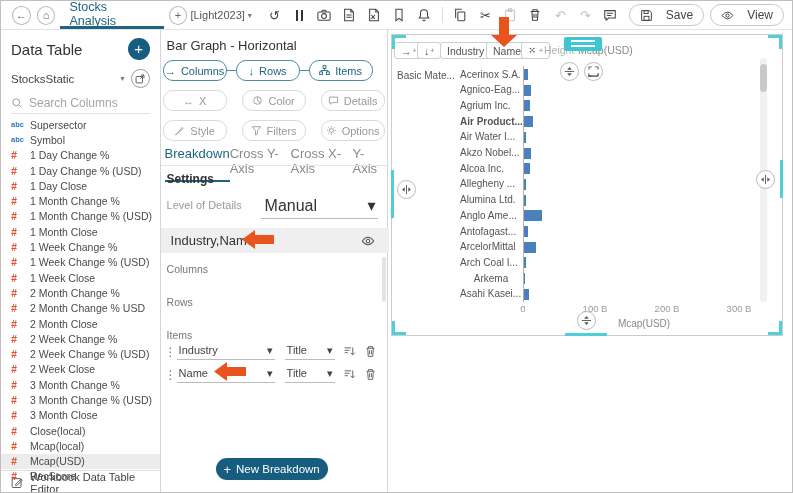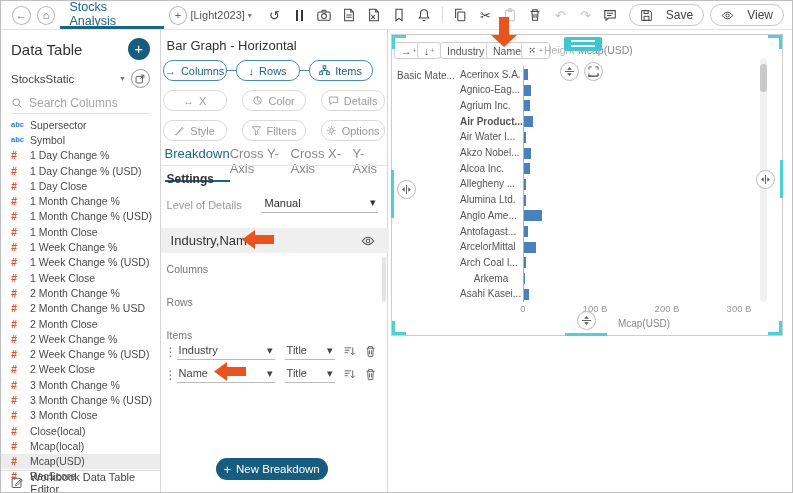--- a/index.html
+++ b/index.html
@@ -73,21 +73,21 @@
   .conn { width:9px; height:1px; background:#4a8bab; }
   .grayrow { left:2px; width:222px; display:flex; justify-content:space-between; }
   .tabs { left:4px; top:116px; width:218px; display:flex; justify-content:space-between; }
   .tabs .tabx { font-size:13px; color:#8a8a8a; padding-bottom:6px; cursor:pointer; }
   .tabs .tabx.on { color:#1d657f; border-bottom:2px solid #1d657f; }
   .tabs-line { left:0; top:135px; width:228px; height:1px; background:#e5e5e5; }
   .settings { left:6px; top:142px; font-size:12px; font-weight:bold; color:#333; }
   .lod-label { left:6px; top:169px; font-size:11px; color:#9a9a9a; }
   .lod-field { left:100px; top:166px; width:117px; border-bottom:1px solid #b9b9b9; display:flex;
     justify-content:space-between; align-items:center; padding:0 2px 3px 4px; cursor:pointer; }
-  .lod-field span { font-size:11px; color:#333; }
+  .lod-field span { font-size:16px; color:#333; }
   .band { left:0; top:198px; width:228px; height:25px; background:#efefef; display:flex; align-items:center; cursor:pointer; }
   .band-label { font-size:13px; color:#333; margin-left:10px; }
   .band svg.eye { position:absolute; right:14px; width:14px; height:14px; stroke:#555; fill:none; stroke-width:1.2; }
   .sec-label { left:6px; font-size:10.5px; color:#777; }
   #items-rows { left:4px; top:310px; width:220px; }
   .item-row { display:flex; align-items:center; height:23px; }
   .kebab { width:12px; font-size:12px; color:#777; letter-spacing:0; }
   .ifield { width:98px; border-bottom:1px solid #bbb; display:flex; justify-content:space-between;
     align-items:center; padding:0 2px 2px 2px; cursor:pointer; }
   .ifield span { font-size:11px; color:#444; }

